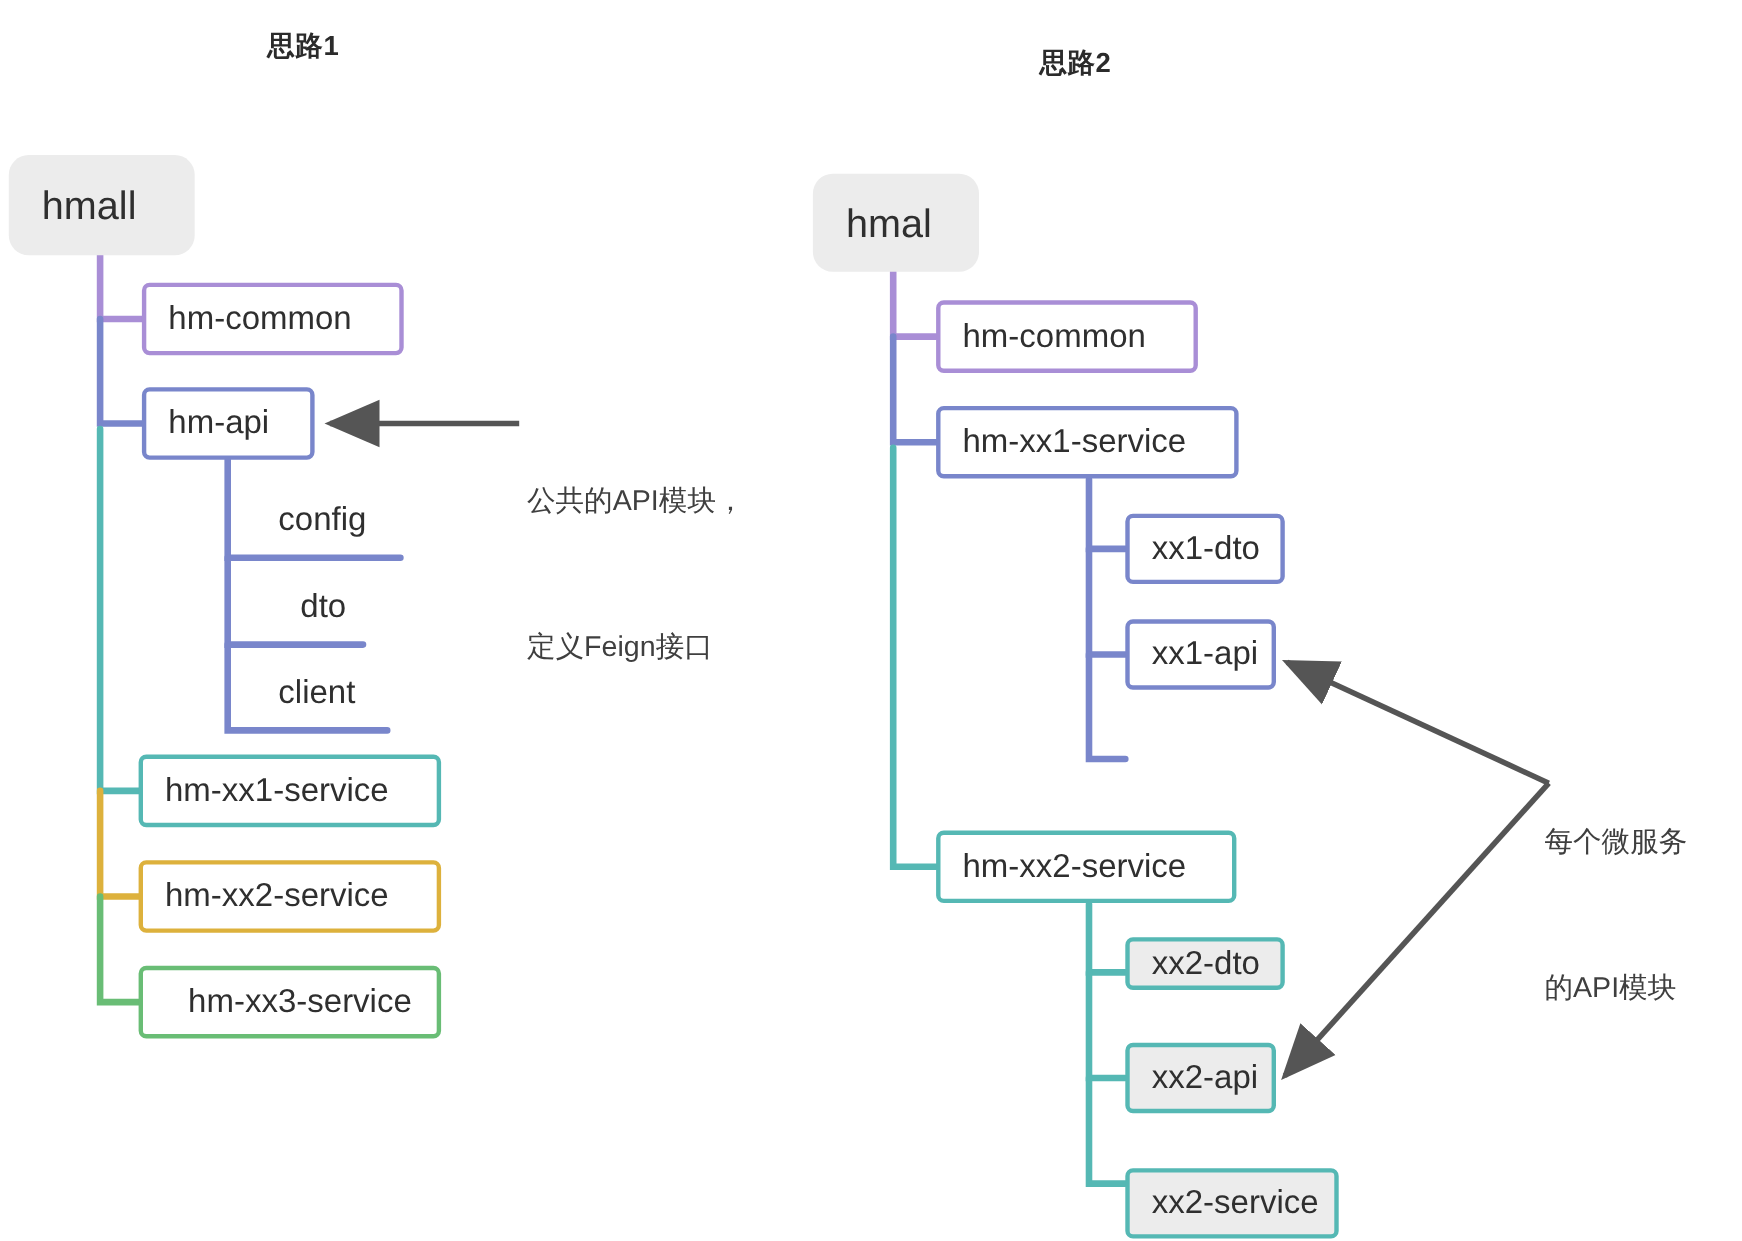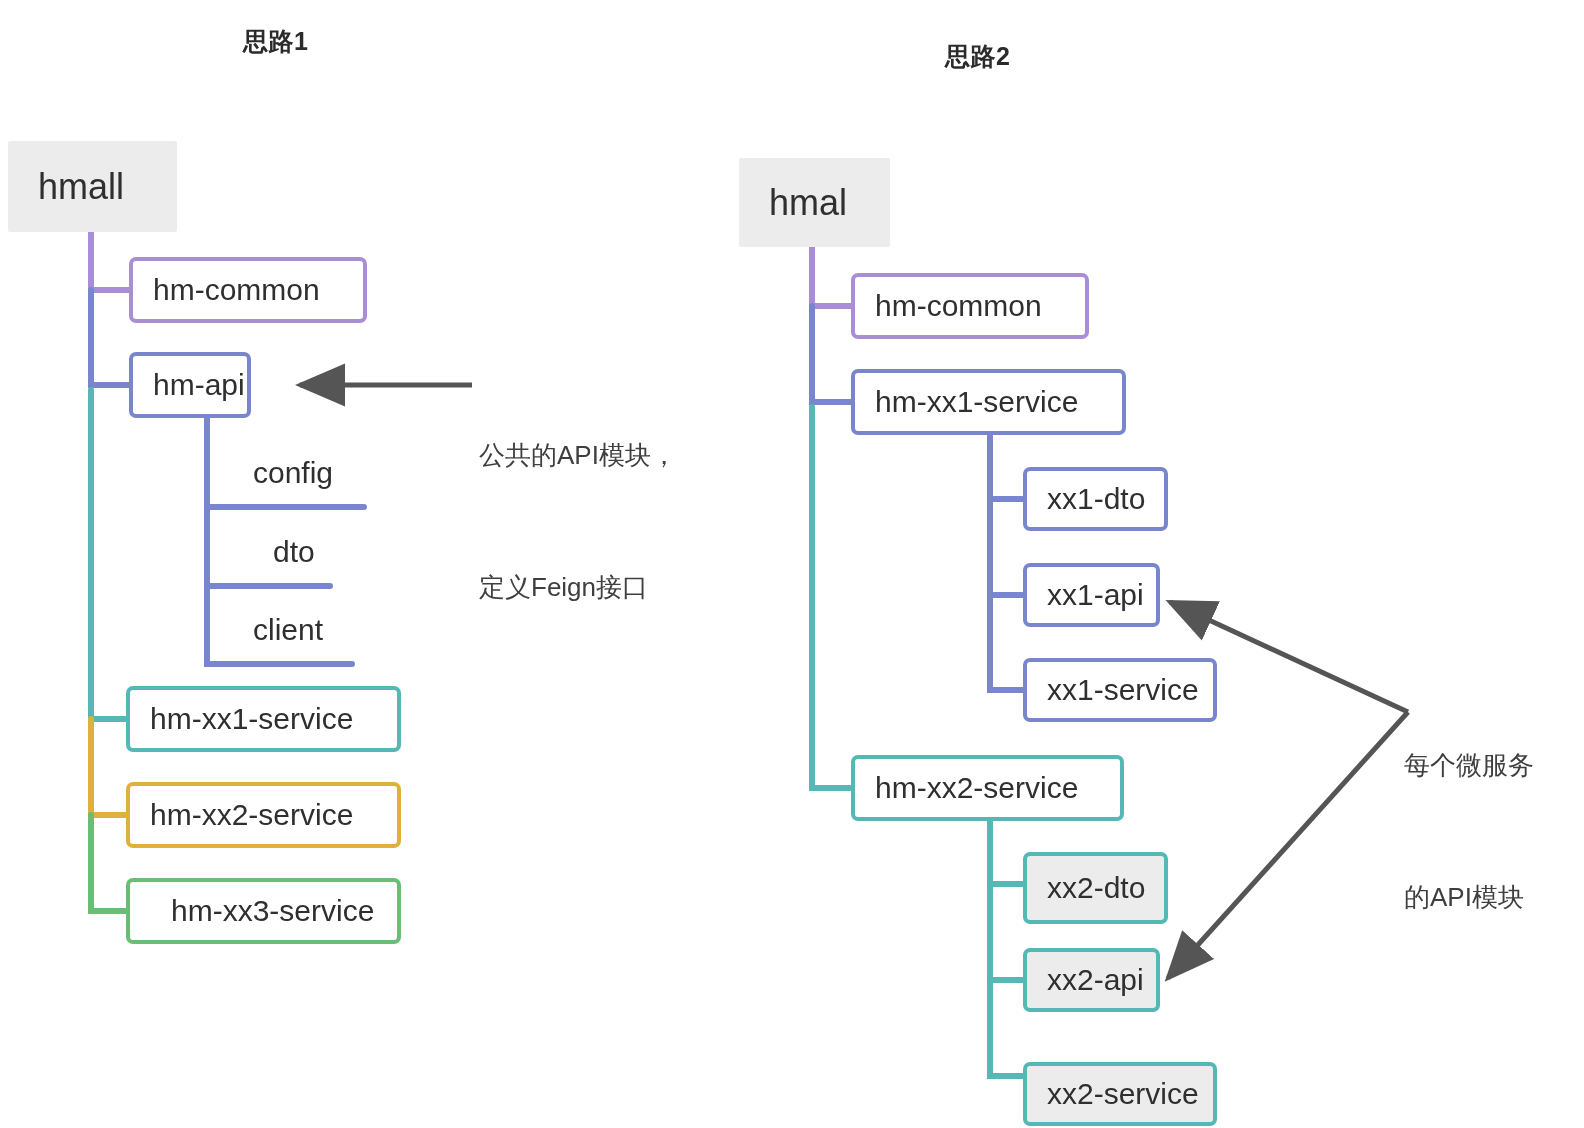--- a/index.html
+++ b/index.html
@@ -11,21 +11,21 @@
     letter-spacing:0.5px;white-space:nowrap;
   }
 
   svg.wires{position:absolute;left:0;top:0;width:1584px;height:1128px;pointer-events:none;}
 
   .node{
     position:absolute;box-sizing:border-box;display:flex;align-items:center;
     font-size:30px;color:#2f2f2f;white-space:nowrap;padding-left:20px;
     border-radius:7px;background:#ffffff;
   }
-  .node.root{background:#ececec;border:none;border-radius:2px;font-size:36px;padding-left:30px;}
+  .node.root{background:#ececec;border:none;border-radius:18px;font-size:36px;padding-left:30px;}
   .node.b-purple{border:4px solid #a98ed6;}
   .node.b-blue{border:4px solid #7986cb;}
   .node.b-teal{border:4px solid #55b8b4;}
   .node.b-amber{border:4px solid #ddb13c;}
   .node.b-green{border:4px solid #69bd75;}
   .node.fill-gray{background:#ececec;}
 
   .plain{
     position:absolute;font-size:30px;color:#2f2f2f;white-space:nowrap;
   }
@@ -79,21 +79,21 @@
     <path d="M990,980 L990,1076 L1023,1076" fill="none" stroke="#55b8b4" stroke-width="6" stroke-linecap="round"></path>
 
     <line x1="1408" y1="712" x2="1170" y2="602" stroke="#555555" stroke-width="5" marker-end="url(#ah)"></line>
     <line x1="1408" y1="712" x2="1168" y2="978" stroke="#555555" stroke-width="5" marker-end="url(#ah)"></line>
   </svg>
 
   <div class="node root" style="left:8px;top:141px;width:169px;height:91px;">hmall</div>
 
   <div class="node b-purple" style="left:129px;top:257px;width:238px;height:66px;">hm-common</div>
 
-  <div class="node b-blue" style="left:129px;top:352px;width:122px;height:66px;">hm-api</div>
+  <div class="node b-blue" style="left:129px;top:352px;width:157px;height:66px;">hm-api</div>
 
   <div class="plain" style="left:253px;top:456px;">config</div>
   <div class="plain" style="left:253px;top:535px;margin-left:20px;">dto</div>
   <div class="plain" style="left:253px;top:613px;text-align:center;">client</div>
 
   <div class="node b-teal" style="left:126px;top:686px;width:275px;height:66px;">hm-xx1-service</div>
   <div class="node b-amber" style="left:126px;top:782px;width:275px;height:66px;">hm-xx2-service</div>
   <div class="node b-green" style="left:126px;top:878px;width:275px;height:66px;padding-left:41px;">hm-xx3-service</div>
 
   <div class="anno" style="left:479px;top:345px;">
@@ -102,25 +102,24 @@
   </div>
 
   <div class="node root" style="left:739px;top:158px;width:151px;height:89px;">hmal</div>
 
   <div class="node b-purple" style="left:851px;top:273px;width:238px;height:66px;">hm-common</div>
 
   <div class="node b-blue" style="left:851px;top:369px;width:275px;height:66px;">hm-xx1-service</div>
 
   <div class="node b-blue" style="left:1023px;top:467px;width:145px;height:64px;">xx1-dto</div>
   <div class="node b-blue" style="left:1023px;top:563px;width:137px;height:64px;">xx1-api</div>
-  <div class="node b-blue" style="left:1023px;top:658px;width:194px;height:64px;">xx1-service</div>
 
   <div class="node b-teal" style="left:851px;top:755px;width:273px;height:66px;">hm-xx2-service</div>
 
-  <div class="node b-teal fill-gray" style="left:1023px;top:852px;width:145px;height:72px;">xx2-dto</div>
+  <div class="node b-teal fill-gray" style="left:1023px;top:852px;width:145px;height:48px;">xx2-dto</div>
   <div class="node b-teal fill-gray" style="left:1023px;top:948px;width:137px;height:64px;">xx2-api</div>
   <div class="node b-teal fill-gray" style="left:1023px;top:1044px;width:194px;height:64px;margin-top:18px;">xx2-service</div>
 
   <div class="anno" style="left:1404px;top:655px;">
     <div>每个微服务</div>
     <div>的API模块</div>
   </div>
 
 </div>
 

